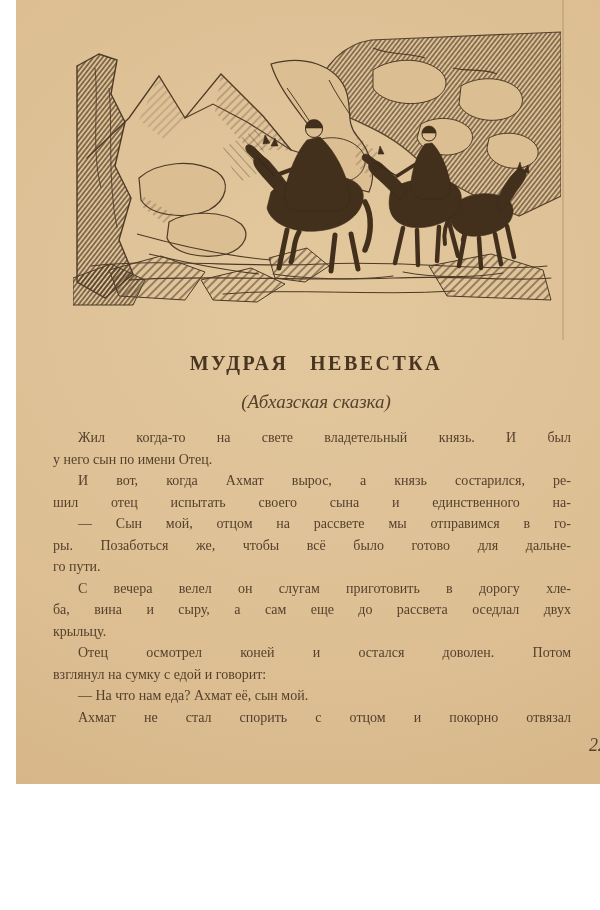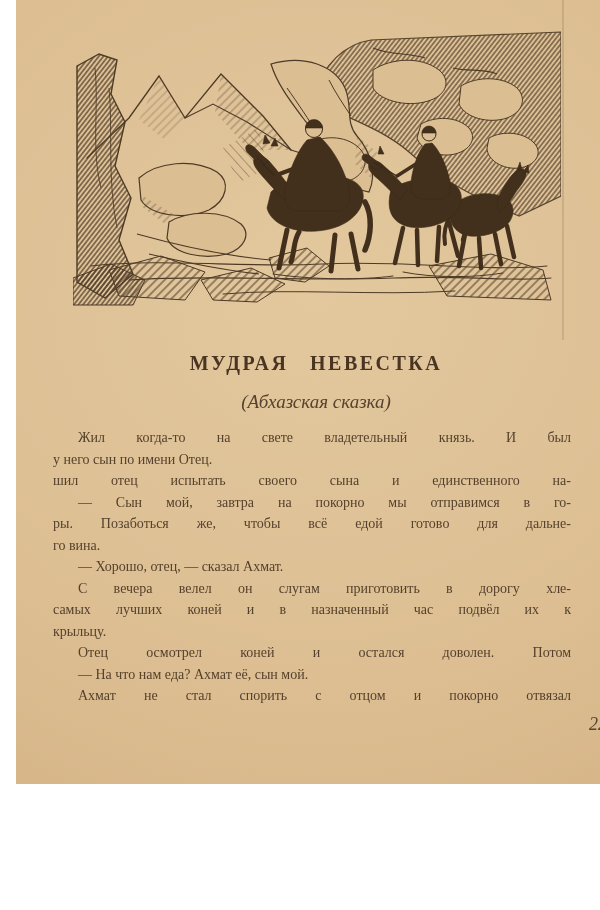--- a/index.html
+++ b/index.html
@@ -147,29 +147,30 @@
     </svg>
   </figure>
 
   <h1 class="title">МУДРАЯ НЕВЕСТКА</h1>
 
   <div class="subtitle">(Абхазская сказка)</div>
 
   <div class="story-text" id="story-text">
       <div class="line first just">Жил когда-то на свете владетельный князь. И был</div>
       <div class="line">у него сын по имени Отец.</div>
+      <div class="line first just">И вот, когда Ахмат вырос, а князь состарился, ре-</div>
       <div class="line just">шил отец испытать своего сына и единственного на-</div>
-      <div class="line first just">— Сын мой, завтра на покорно мы отправимся в го-</div>
-      <div class="line just">ры. Позаботься же, чтобы всё едой готово для дальне-</div>
-      <div class="line">го вина.</div>
-      <div class="line first">— Хорошо, отец, — сказал Ахмат.</div>
+      <div class="line first just">— Сын мой, отцом на рассвете мы отправимся в го-</div>
+      <div class="line just">ры. Позаботься же, чтобы всё было готово для дальне-</div>
+      <div class="line">го пути.</div>
       <div class="line first just">С вечера велел он слугам приготовить в дорогу хле-</div>
-      <div class="line just">самых лучших коней и в назначенный час подвёл их к</div>
+      <div class="line just">ба, вина и сыру, а сам еще до рассвета оседлал двух</div>
       <div class="line">крыльцу.</div>
       <div class="line first just">Отец осмотрел коней и остался доволен. Потом</div>
+      <div class="line">взглянул на сумку с едой и говорит:</div>
       <div class="line first">— На что нам еда? Ахмат её, сын мой.</div>
       <div class="line first just">Ахмат не стал спорить с отцом и покорно отвязал</div>
     </div>
 
   <div class="page-number">223</div>
 
   <div class="crease"></div>
 </div>
 
 </body></html>

